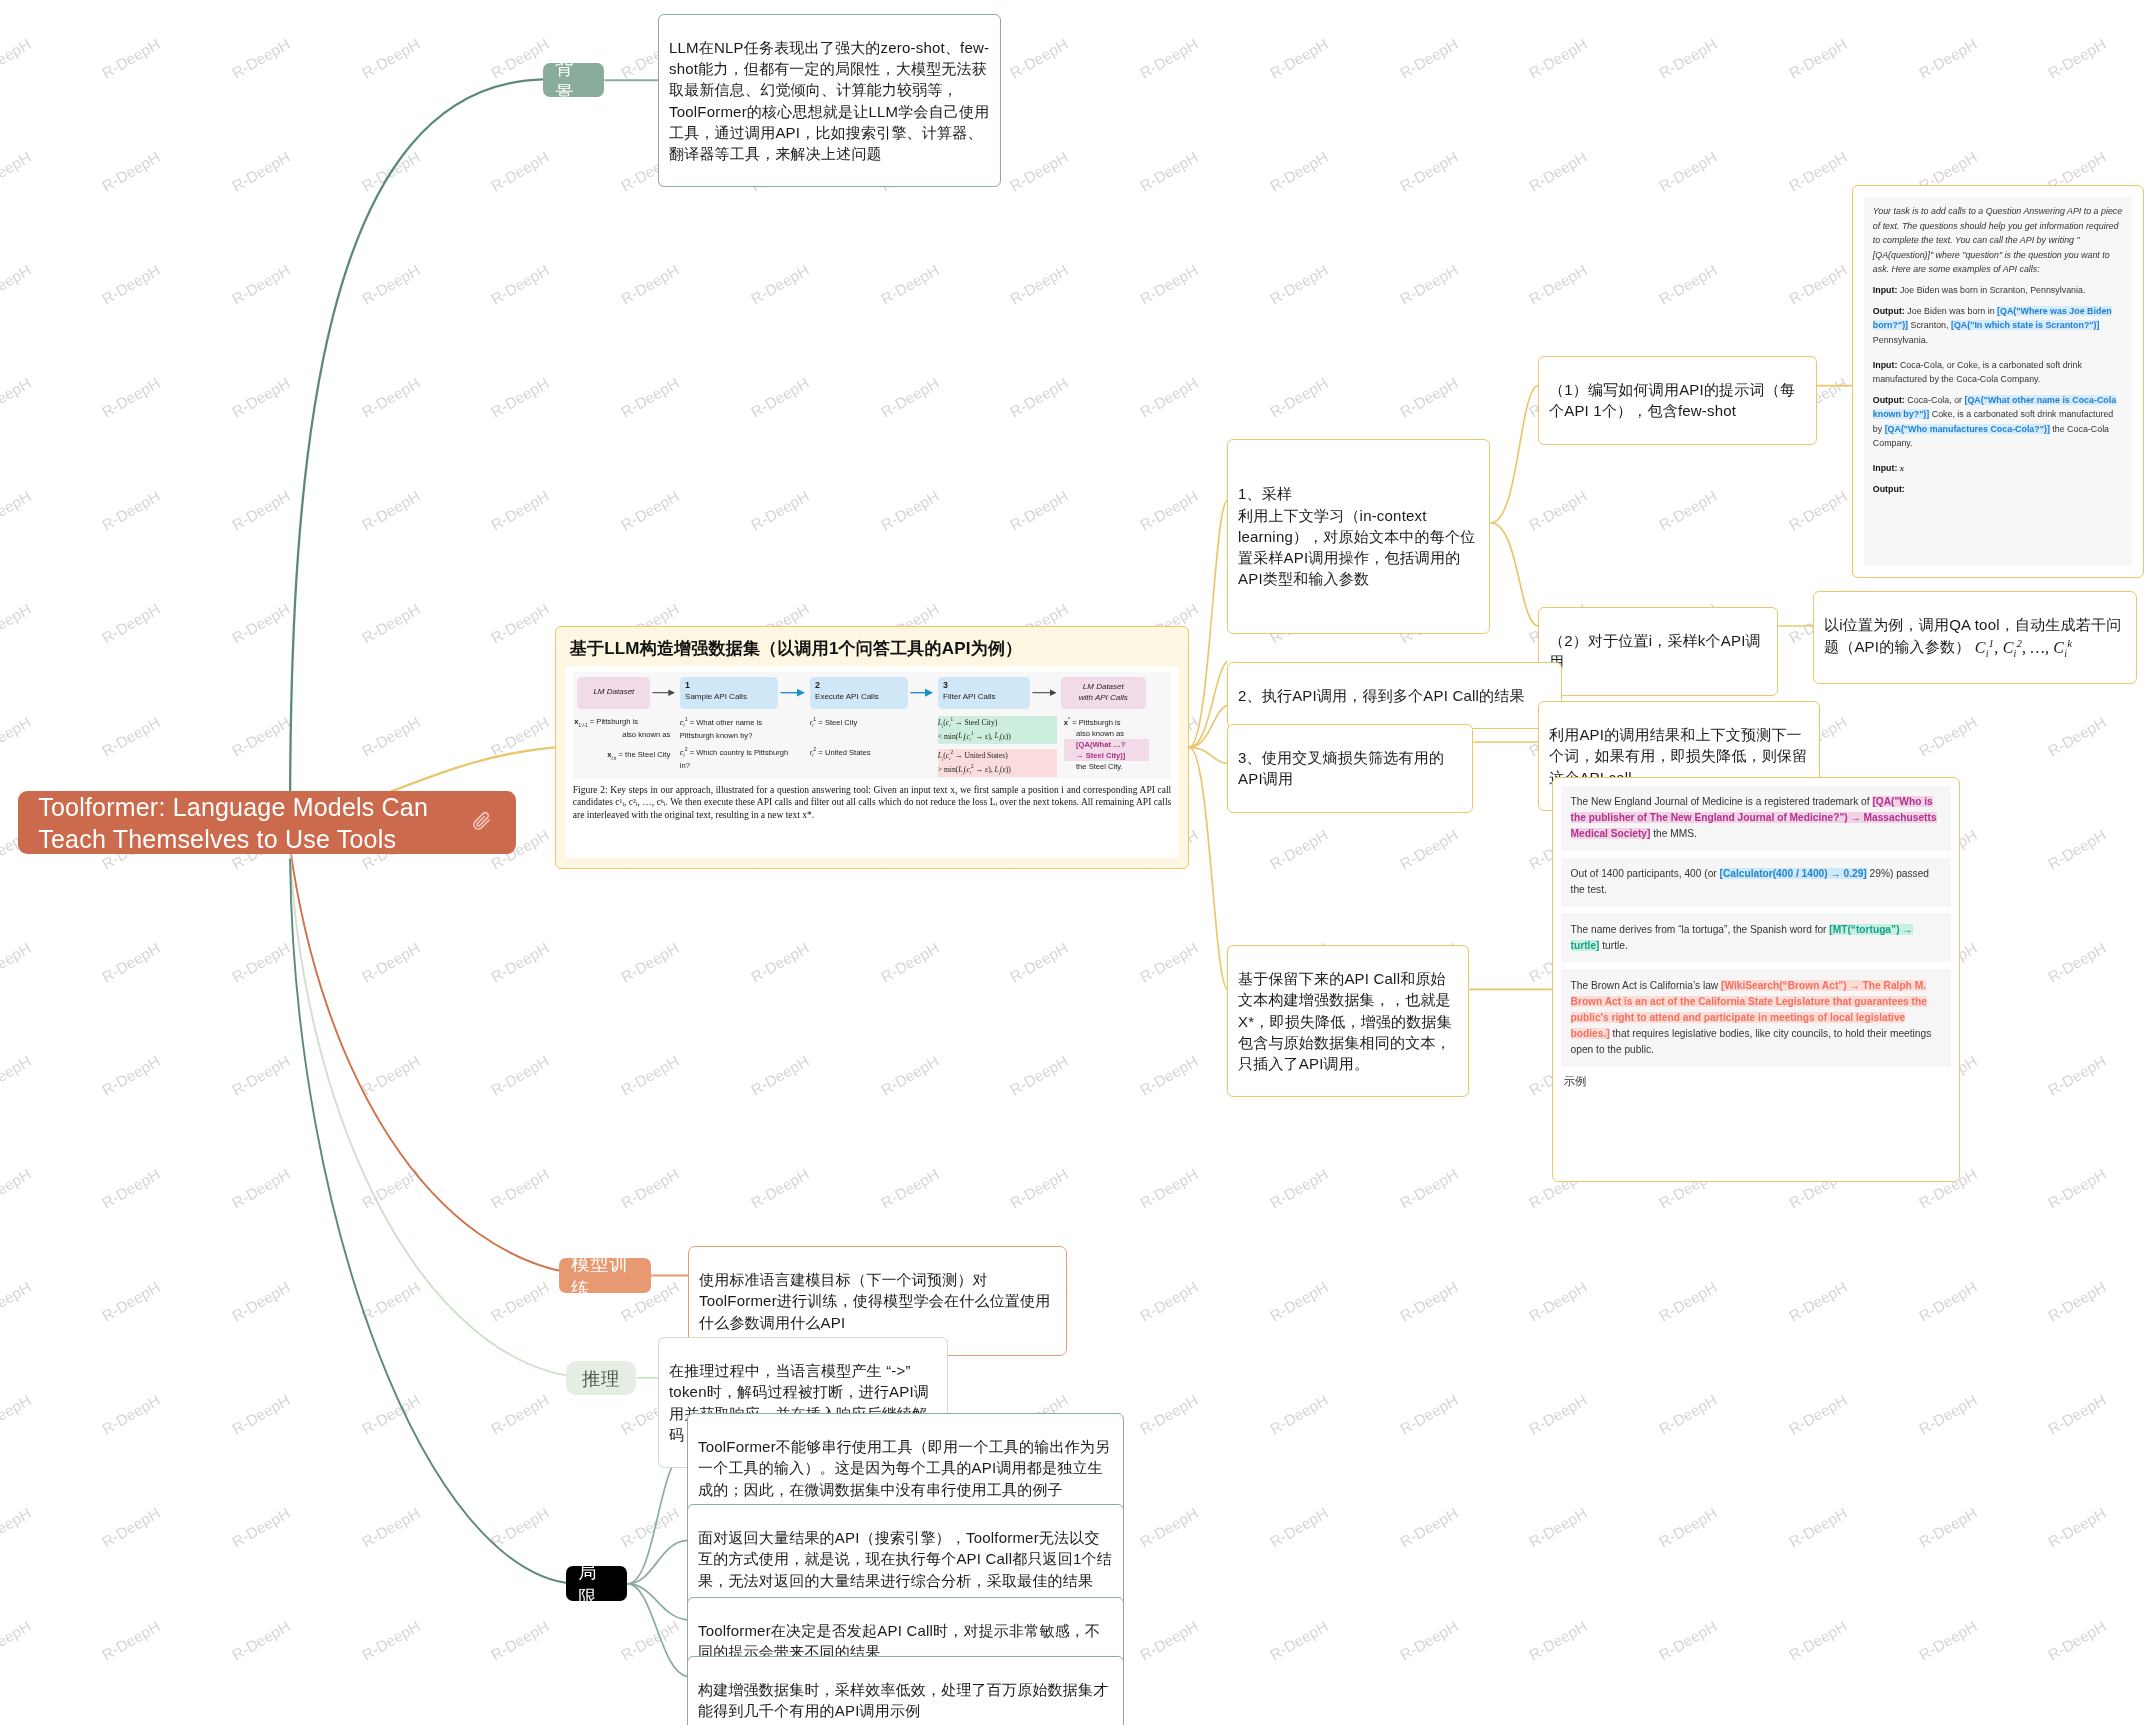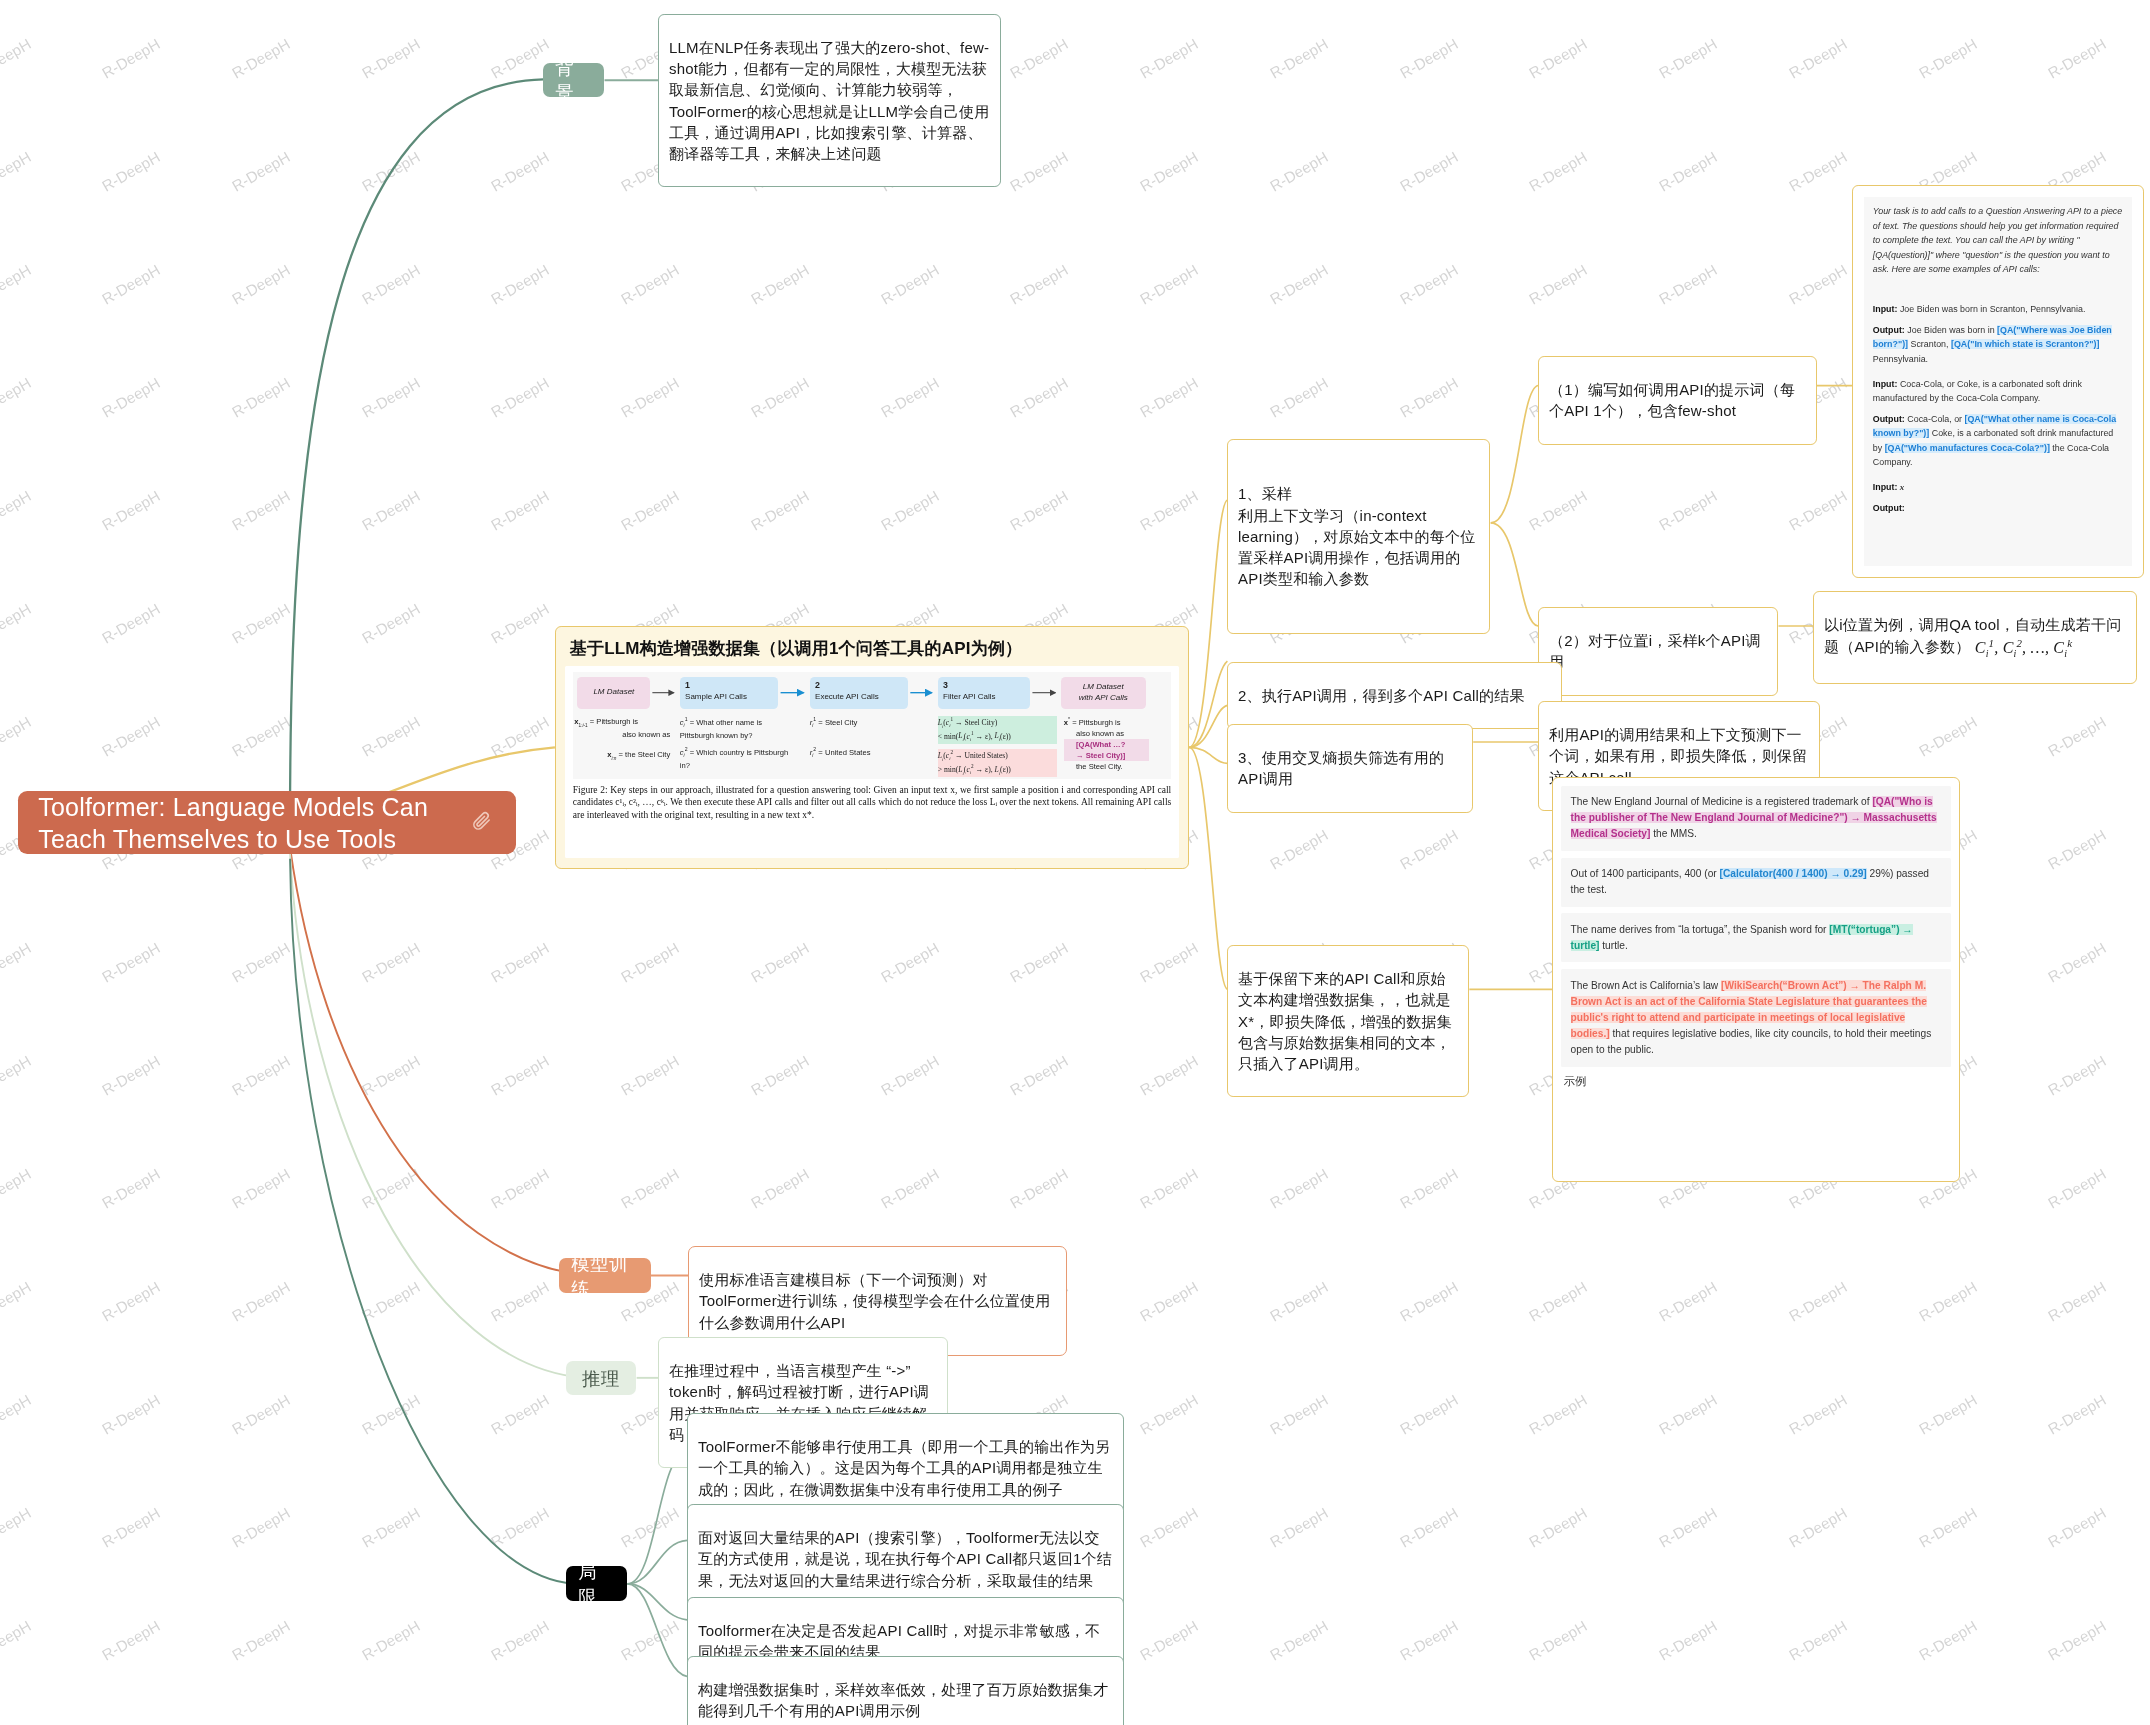--- a/index.html
+++ b/index.html
@@ -78,21 +78,21 @@
     display: flex;
     align-items: center;
     justify-content: center;
     color: #fff;
     font-size: 18.3px;
     letter-spacing: 0.8px;
     padding: 5.3px 12.2px;
   }
   .pill.green  { background: #8aac9b; }
   .pill.orange { background: #e79a72; }
-  .pill.lgreen { background: #e4eee2; color: #4a5a4c; }
+  .pill.lgreen { background: #e4eee2; color: #4a5a4c; border-radius: 10px; }
   .pill.dgreen { background: #000000; }
 
   
   .bd-green  { border-color: #8aac9b; }
   .bd-yellow { border-color: #e8c76b; }
   .bd-orange { border-color: #e79a72; border-radius: 7px; }
   .bd-lgreen { border-color: #cfe0ca; }
   .bd-dgreen { border-color: #8aac9b; }
 
   
@@ -621,21 +621,21 @@
   <div class="node bd-yellow" style="left:1538px; top:701px; width:282px;">
     <p>利用API的调用结果和上下文预测下一个词，如果有用，即损失降低，则保留这个API call</p>
   </div>
 
   <div class="node bd-yellow" style="left:1227px; top:945px; width:242px;">
     <p>基于保留下来的API Call和原始文本构建增强数据集，，也就是X*，即损失降低，增强的数据集包含与原始数据集相同的文本，只插入了API调用。</p>
   </div>
 
   <div id="prompt-card">
     <div id="prompt-body">
-      <p class="ital" style="margin:0 0 26px;">Your task is to add calls to a Question Answering API to a piece of text. The questions should help you get information required to complete the text. You can call the API by writing "[QA(question)]" where "question" is the question you want to ask. Here are some examples of API calls:</p>
+      <p class="ital" style="margin:0 0 7px;">Your task is to add calls to a Question Answering API to a piece of text. The questions should help you get information required to complete the text. You can call the API by writing "[QA(question)]" where "question" is the question you want to ask. Here are some examples of API calls:</p>
       <p style="margin:0 0 6.1px;">
         <span class="lbl">Input:</span><span> Joe Biden was born in Scranton, Pennsylvania.</span>
       </p>
       <p style="margin:0 0 10.7px;">
         <span class="lbl">Output:</span><span> Joe Biden was born in </span><span class="qa-blue">[QA("Where was Joe Biden born?")]</span><span> Scranton, </span><span class="qa-blue">[QA("In which state is Scranton?")]</span><span> Pennsylvania.</span>
       </p>
       <p style="margin:0 0 6.1px;">
         <span class="lbl">Input:</span><span> Coca-Cola, or Coke, is a carbonated soft drink manufactured by the Coca-Cola Company.</span>
       </p>
       <p style="margin:0 0 10.7px;">

